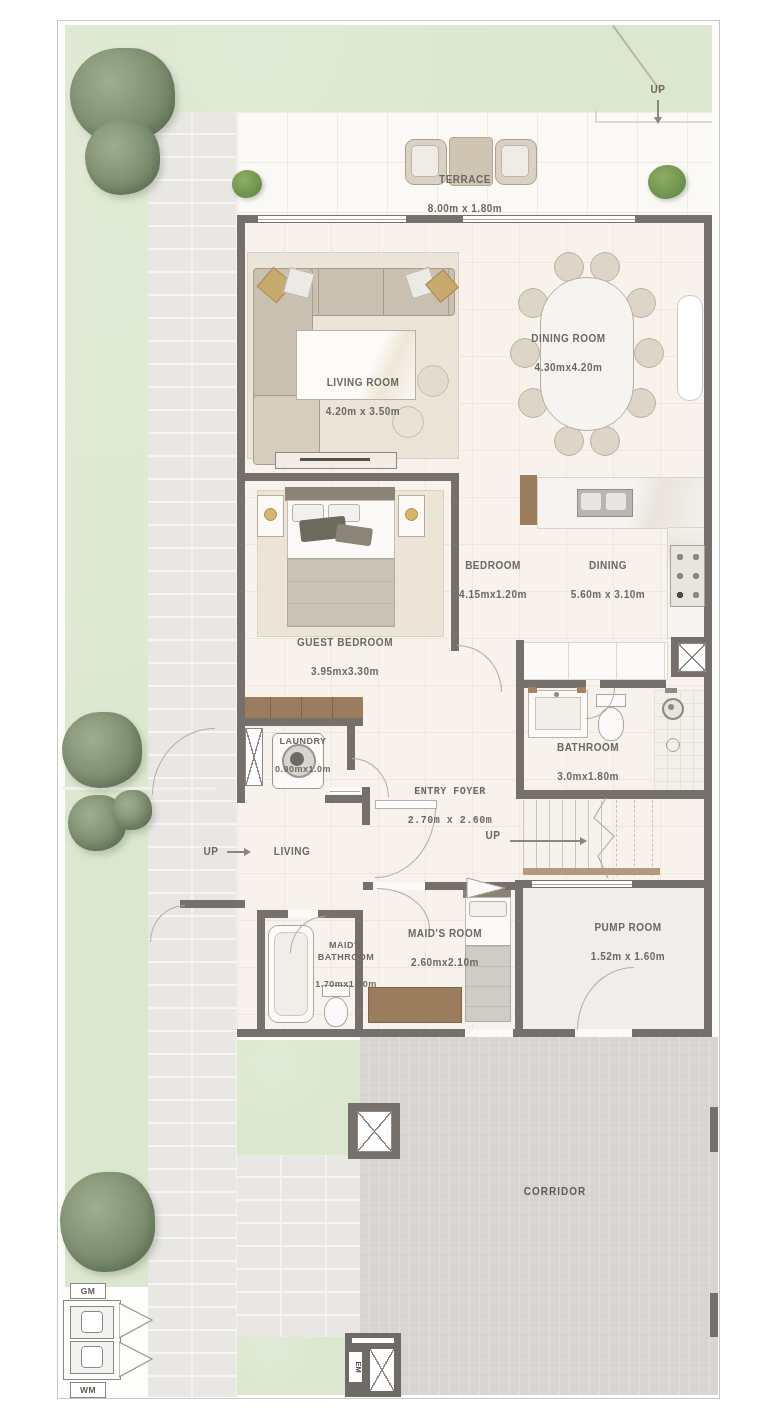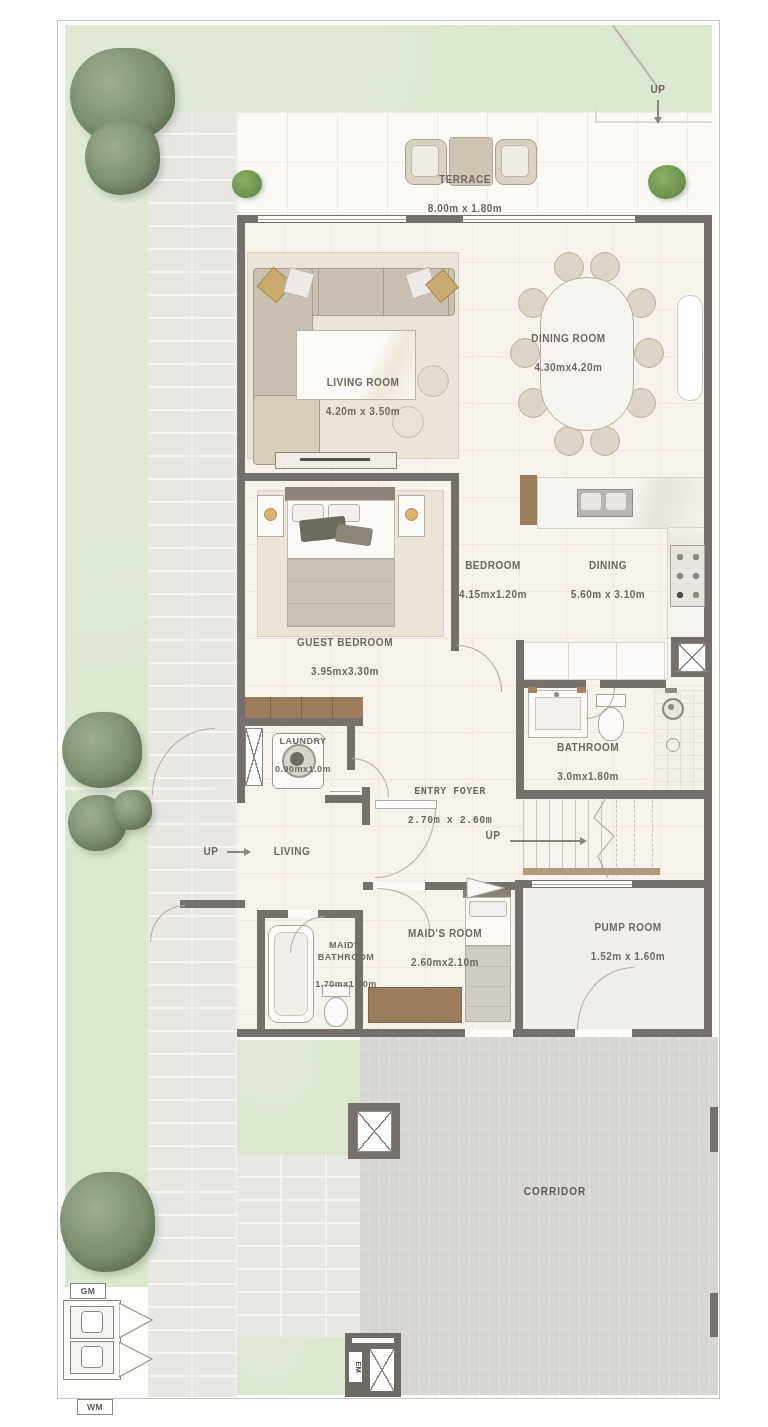--- a/index.html
+++ b/index.html
@@ -247,21 +247,21 @@
   <div class="mlabel" style="left:70px;top:1283px;width:34px;height:14px;">GM</div>
   <div class="abs" style="left:63px;top:1300px;width:56px;height:78px;background:#fdfdfb;border:1.5px solid #8a8783;z-index:4;"></div>
   <div class="abs" style="left:70px;top:1306px;width:42px;height:31px;background:#f4f3f1;border:1px solid #8a8783;z-index:5;"></div>
   <div class="abs" style="left:81px;top:1311px;width:20px;height:20px;background:#fff;border:1.5px solid #8a8783;border-radius:4px;z-index:6;"></div>
   <div class="abs" style="left:70px;top:1341px;width:42px;height:31px;background:#f4f3f1;border:1px solid #8a8783;z-index:5;"></div>
   <div class="abs" style="left:81px;top:1346px;width:20px;height:20px;background:#fff;border:1.5px solid #8a8783;border-radius:4px;z-index:6;"></div>
   <svg class="abs" style="left:119px;top:1300px;z-index:5;" width="36" height="80" viewBox="0 0 36 80">
     <polygon points="0,3 33,20 0,38" fill="#fdfdfb" stroke="#9a968f" stroke-width="1.2"></polygon>
     <polygon points="0,42 33,59 0,77" fill="#fdfdfb" stroke="#9a968f" stroke-width="1.2"></polygon>
   </svg>
-  <div class="mlabel" style="left:77px;top:1382px;width:34px;height:14px;margin-top:17px;">WM</div>
+  <div class="mlabel" style="left:70px;top:1382px;width:34px;height:14px;">WM</div>
 
   <svg class="abs" style="left:466px;top:876px;z-index:7;" width="42" height="24" viewBox="0 0 42 24">
     <polygon points="1,2 39,12 1,22" fill="#fbfaf8" stroke="#a39e97" stroke-width="1"></polygon>
   </svg>
 
   <div class="rlabel" style="left:640px;top:84px;width:36px;">UP</div>
   <div class="shaft-v" style="left:657px;top:100px;height:17px;"></div>
   <div class="tri-d" style="left:654px;top:117px;"></div>
 
   <div class="rlabel" style="left:196px;top:846px;width:30px;">UP</div>

